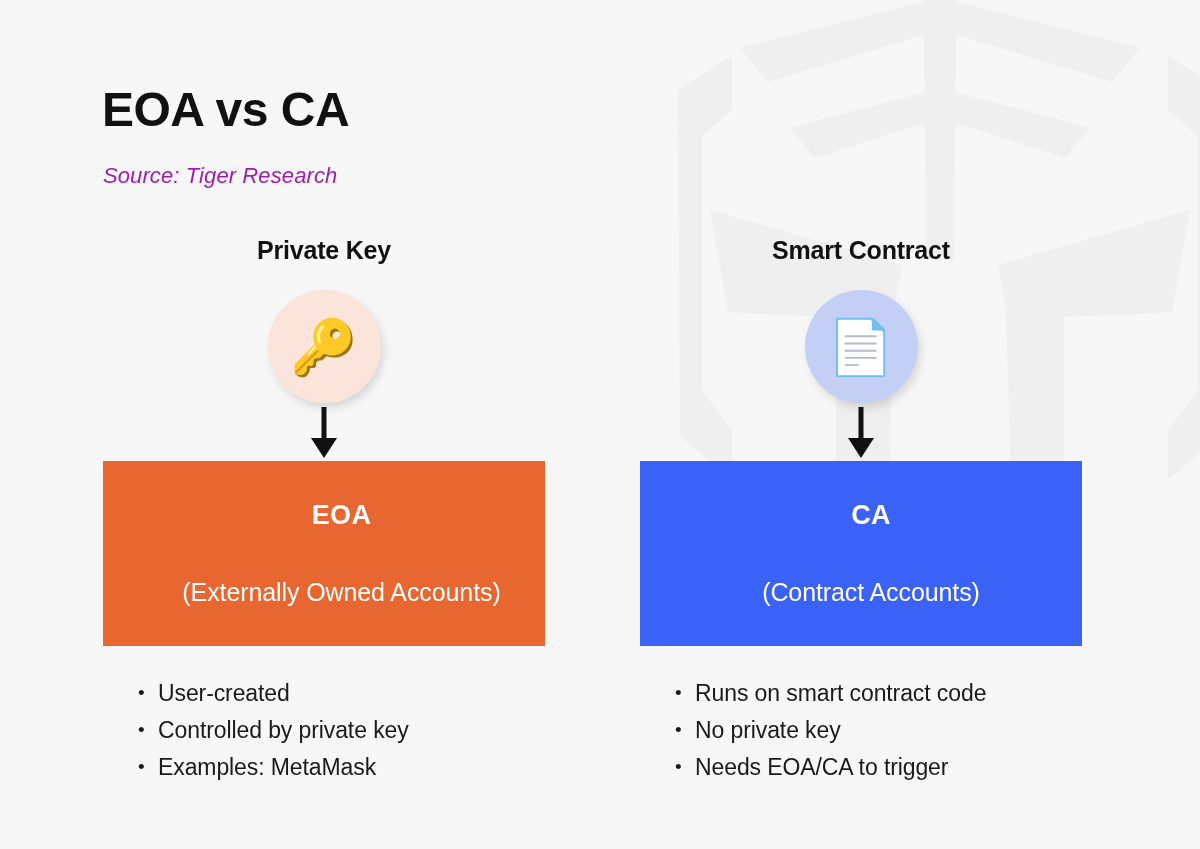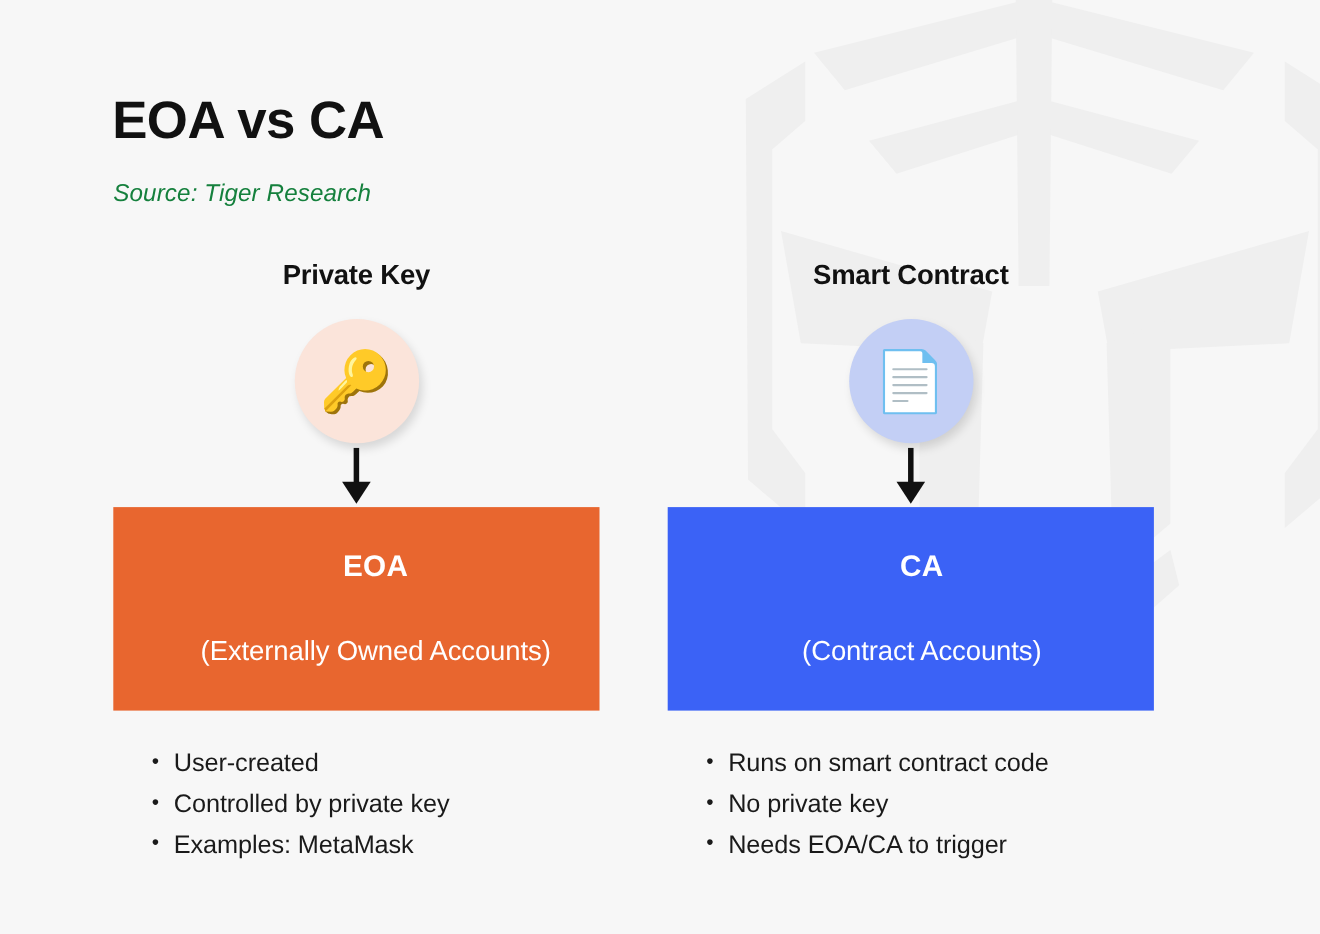--- a/index.html
+++ b/index.html
@@ -34,33 +34,33 @@
     color:#111111;
     z-index:2;
     line-height:1.1;
   }
   #source-line {
     position:absolute;
     left:103px;
     top:163px;
     font-size:22px;
     font-style:italic;
-    color:#15803d;
+    color:#a21caf;
     z-index:2;
     letter-spacing:0.1px;
   }
 
   
   .column {
     position:absolute;
     top:236px;
     z-index:2;
   }
   #column-eoa { left:103px; width:442px; }
-  #column-ca  { left:607px; width:442px; }
+  #column-ca  { left:640px; width:442px; }
 
   .col-header {
     text-align:center;
     font-size:25px;
     font-weight:bold;
     color:#111111;
     letter-spacing:-0.2px;
     height:34px;
   }
 

